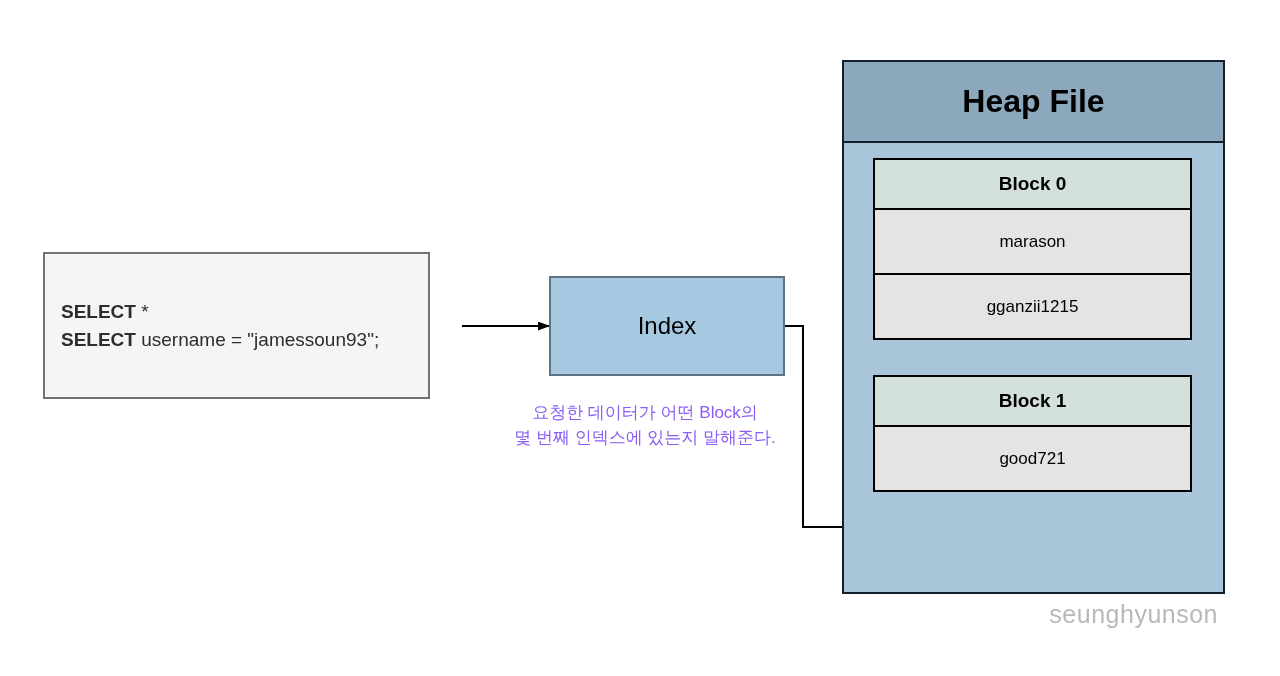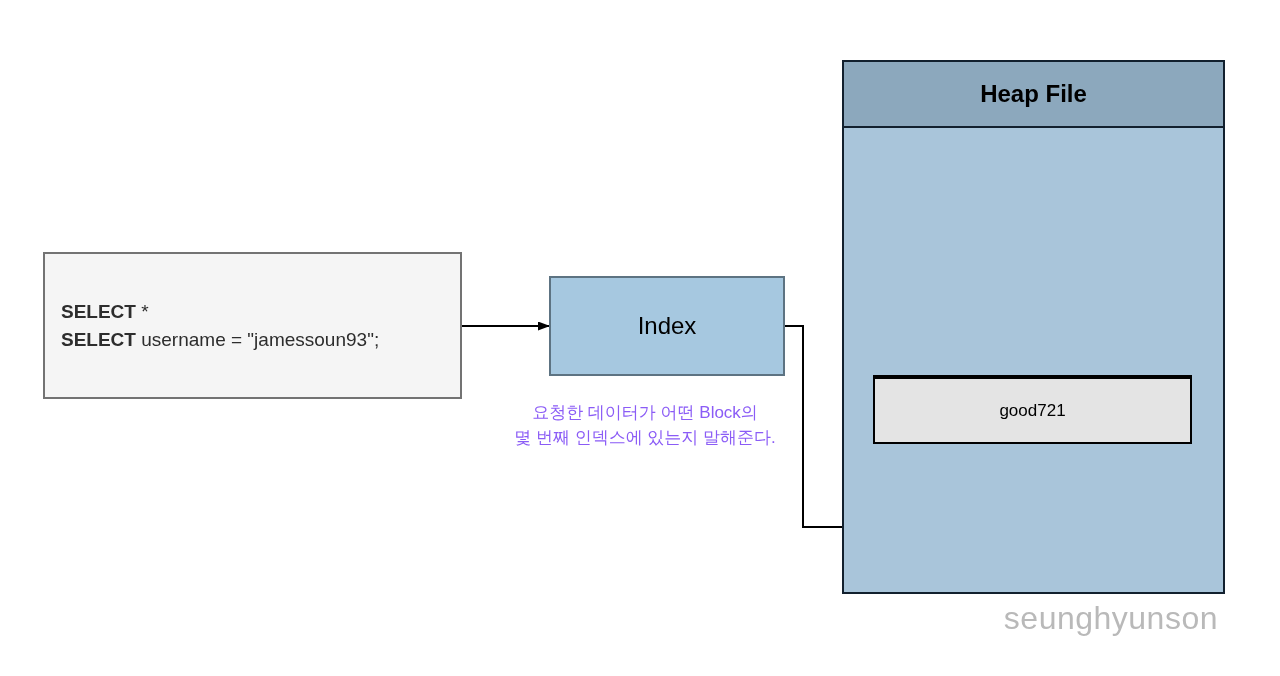--- a/index.html
+++ b/index.html
@@ -18,21 +18,21 @@
     position: absolute;
     left: 0; top: 0;
     width: 1280px; height: 676px;
     pointer-events: none;
   }
 
   
   .query-box {
     position: absolute;
     left: 43px; top: 252px;
-    width: 419px; height: 147px;
+    width: 387px; height: 147px;
     background: var(--sql-box-bg);
     border: 2px solid var(--sql-box-border);
     display: flex;
     flex-direction: column;
     justify-content: center;
     padding-left: 16px;
   }
   .sql-line {
     font-size: 19px;
     line-height: 28px;
@@ -69,27 +69,27 @@
   
   .heap {
     position: absolute;
     left: 842px; top: 60px;
     width: 383px; height: 534px;
     background: var(--heap-body-bg);
     border: 2px solid var(--heap-border);
   }
   .heap-header {
     width: 100%;
-    height: 66px;
+    height: 81px;
     background: var(--heap-header-bg);
     border-bottom: 2px solid var(--heap-border);
     display: flex;
     align-items: center;
     justify-content: center;
-    font-size: 24px;
+    font-size: 32px;
     font-weight: bold;
     color: #000000;
   }
 
   
   .block {
     position: absolute;
     left: 29px;
     width: 319px;
     border: 2px solid var(--block-border);
@@ -116,21 +116,21 @@
     justify-content: center;
     font-size: 17px;
     color: #000000;
   }
 
   
   .watermark {
     position: absolute;
     top: 600px;
     right: 62px;
-    font-size: 32px;
+    font-size: 25px;
     color: var(--watermark-color);
     letter-spacing: 0.5px;
   }
 </style>
 </head>
 <body>
 
 <div class="canvas">
 
   <svg class="arrows" viewBox="0 0 1280 676" xmlns="http://www.w3.org/2000/svg">
@@ -153,21 +153,27 @@
   </div>
 
   <div class="caption">
     <div>요청한 데이터가 어떤 Block의</div>
     <div>몇 번째 인덱스에 있는지 말해준다.</div>
   </div>
 
   <div class="heap">
     <div class="heap-header">Heap File</div>
 
+    <div class="block block-0">
+      <div class="block-header">Block 0</div>
+      <div class="block-row">marason</div>
+      <div class="block-row">gganzii1215</div>
+    </div>
 
     <div class="block block-1">
+      <div class="block-header">Block 1</div>
       <div class="block-row">good721</div>
     </div>
   </div>
 
   <div class="watermark">seunghyunson</div>
 
 </div>
 
 </body></html>

